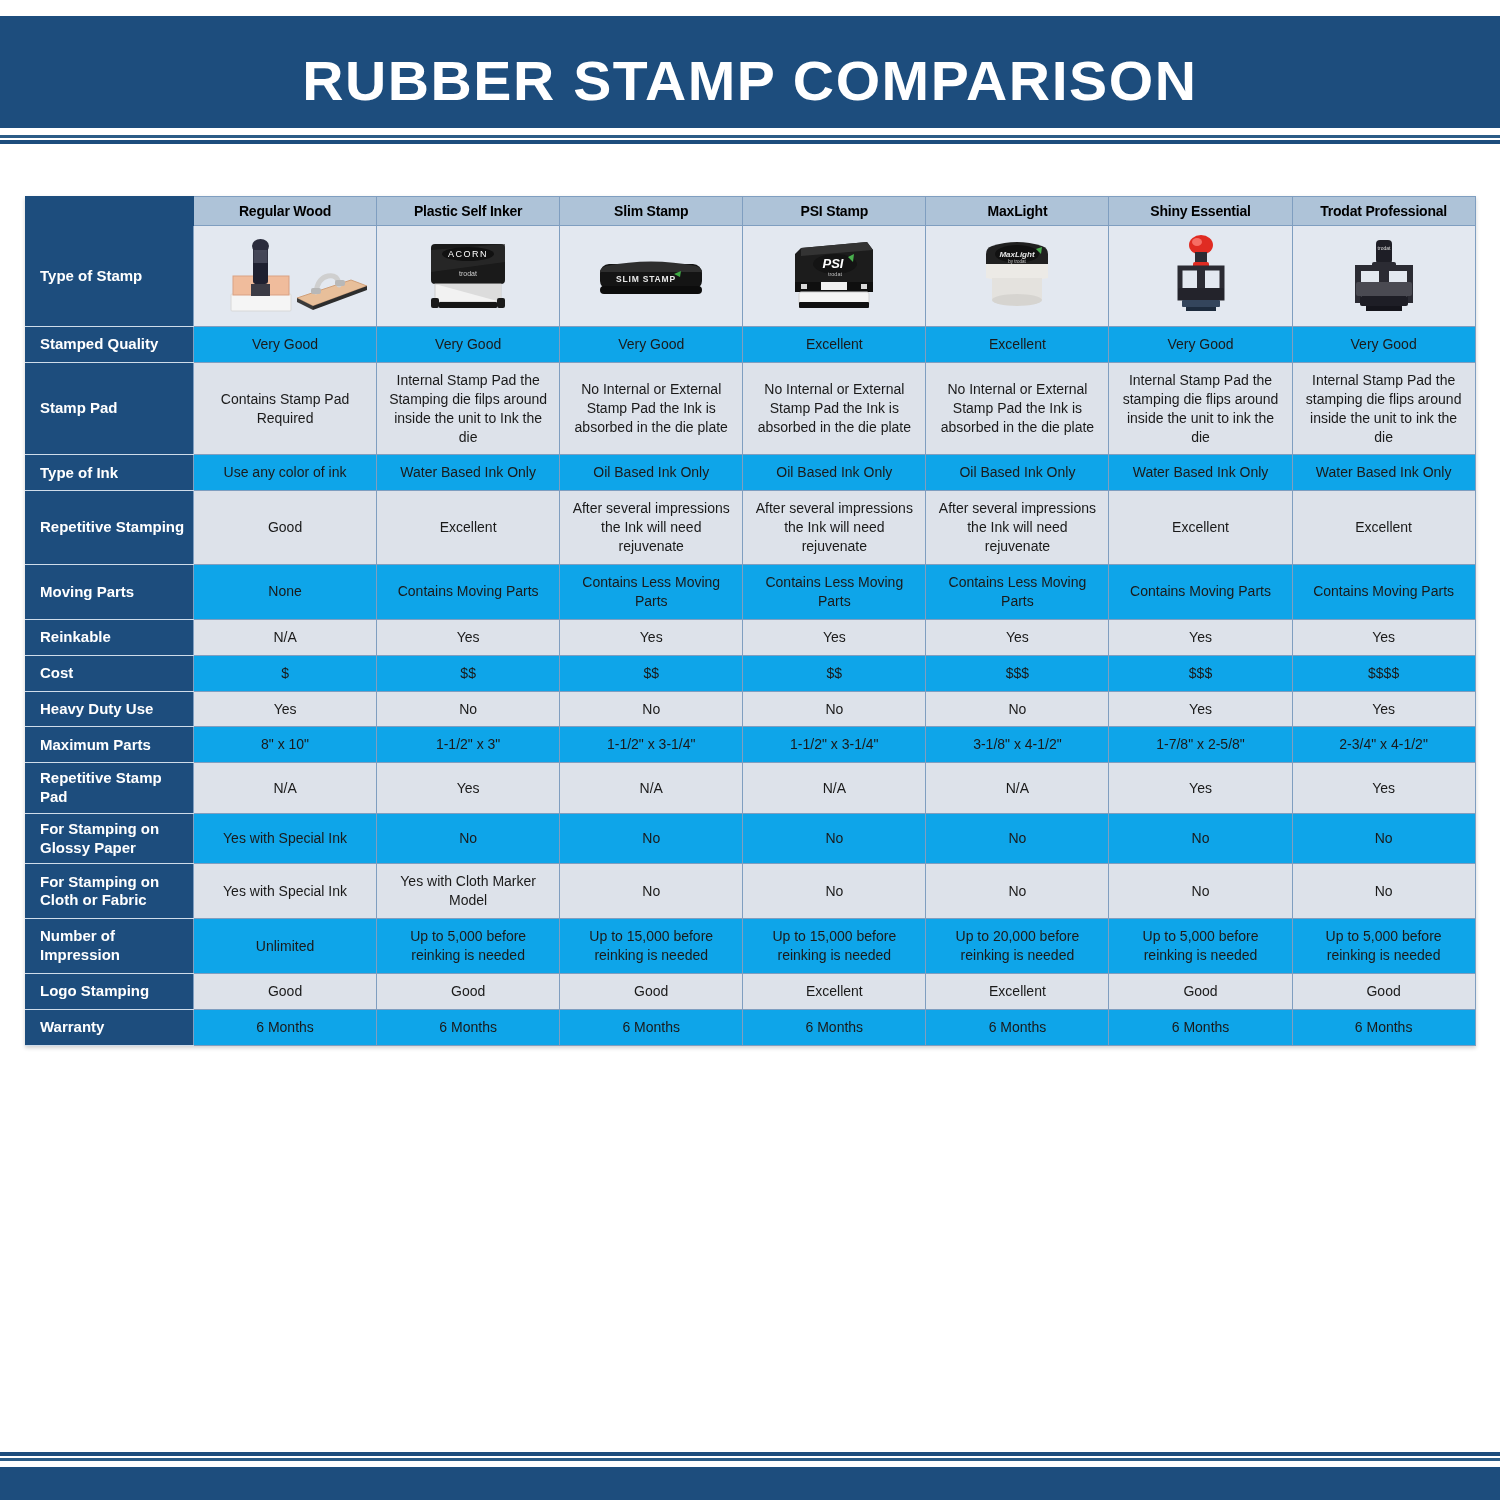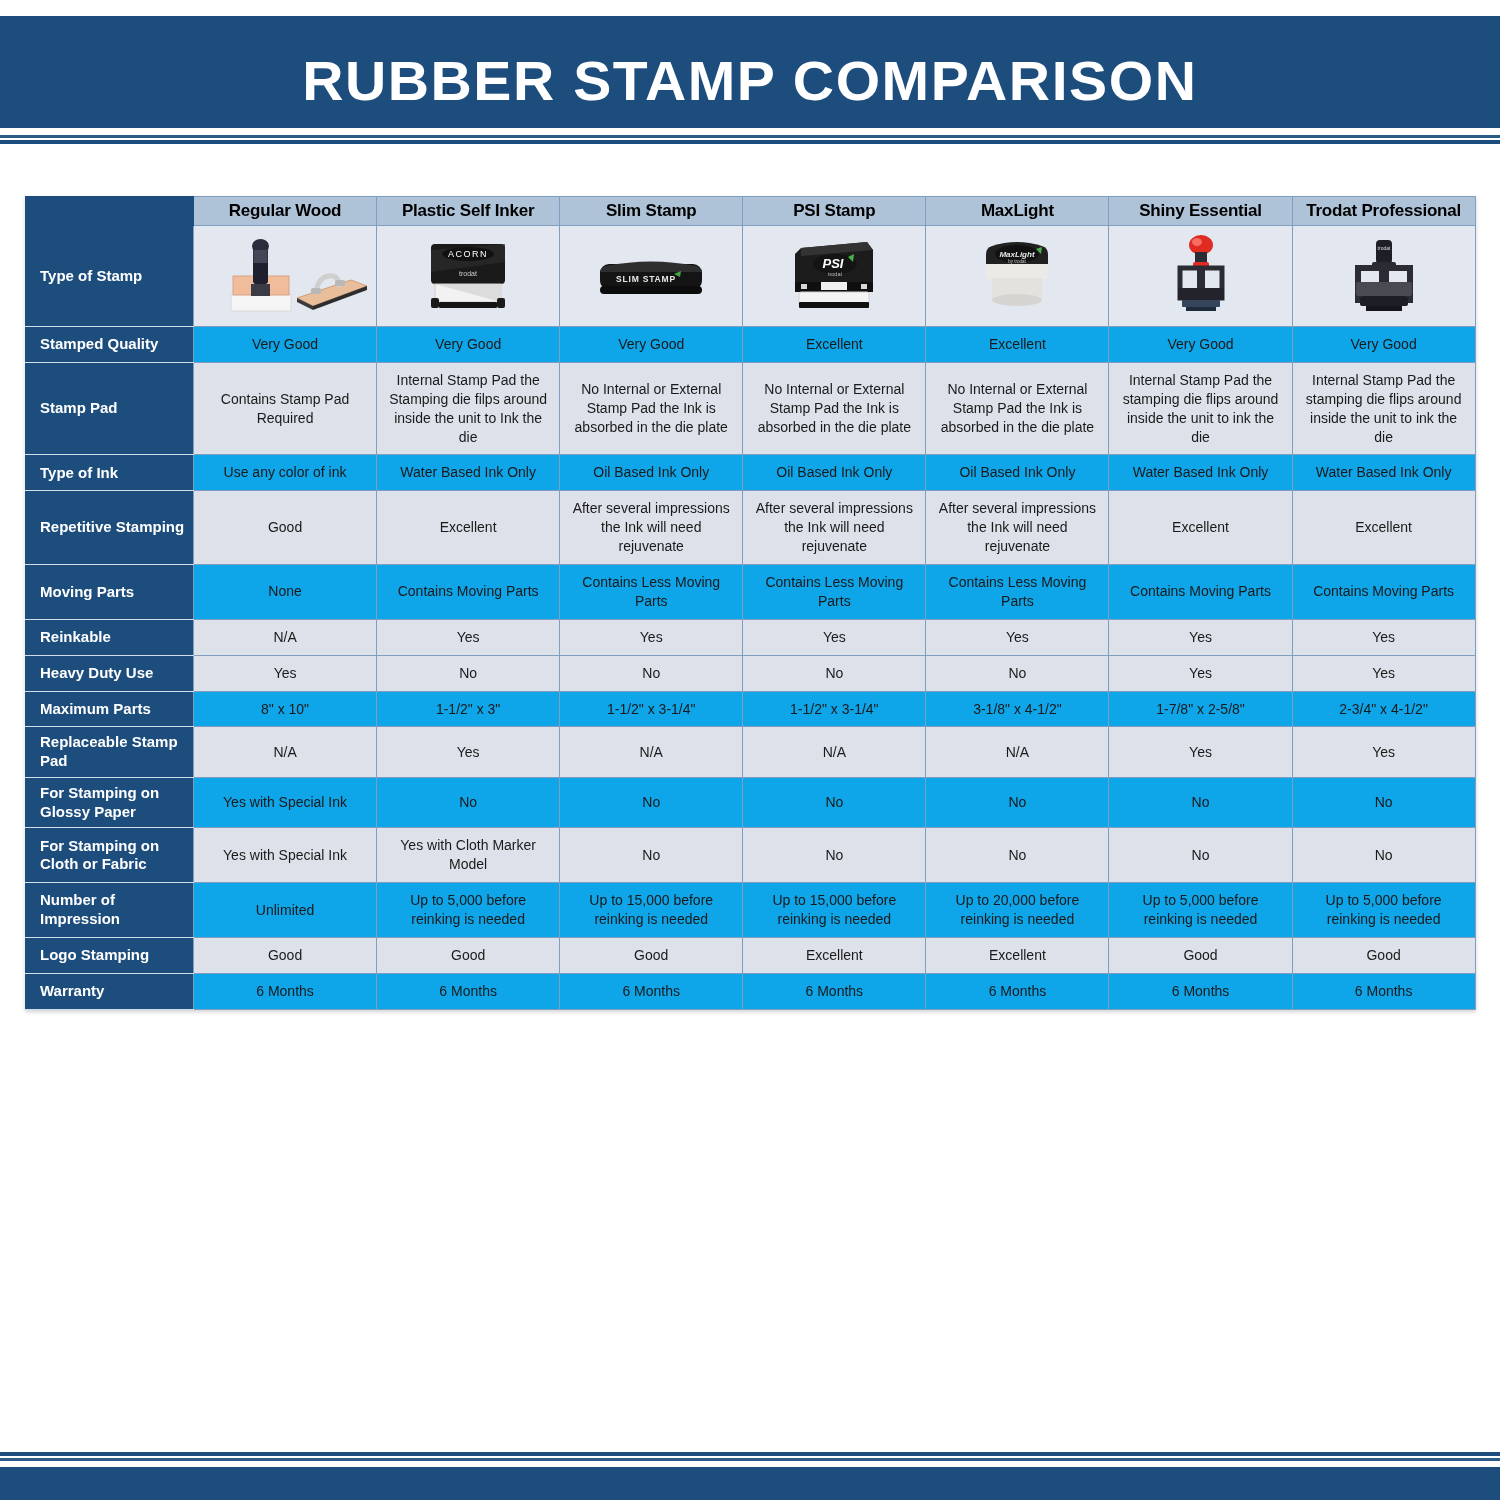--- a/index.html
+++ b/index.html
@@ -86,21 +86,21 @@
   }
 
   
   thead th.corner {
     background: #1d4d7d;
     border: 1px solid #1d4d7d;
   }
   thead th.colhead {
     background: #aec3d8;
     color: #000000;
-    font-size: 17px;
+    font-size: 14px;
     font-weight: bold;
     height: 28px;
     text-align: center;
     letter-spacing: -0.2px;
     white-space: nowrap;
   }
 
   
   td.rowlabel {
     background: #1d4d7d;
@@ -359,20 +359,30 @@
           <td class="rowlabel">Reinkable</td>
           <td class="cell">N/A</td>
           <td class="cell">Yes</td>
           <td class="cell">Yes</td>
           <td class="cell">Yes</td>
           <td class="cell">Yes</td>
           <td class="cell">Yes</td>
           <td class="cell">Yes</td>
         </tr>
 
+        <tr class="plain">
+          <td class="rowlabel">Cost</td>
+          <td class="cell">$</td>
+          <td class="cell">$$</td>
+          <td class="cell">$$</td>
+          <td class="cell">$$</td>
+          <td class="cell">$$$</td>
+          <td class="cell">$$$</td>
+          <td class="cell">$$$$</td>
+        </tr>
 
         <tr class="shade">
           <td class="rowlabel">Heavy Duty Use</td>
           <td class="cell">Yes</td>
           <td class="cell">No</td>
           <td class="cell">No</td>
           <td class="cell">No</td>
           <td class="cell">No</td>
           <td class="cell">Yes</td>
           <td class="cell">Yes</td>
@@ -383,21 +393,21 @@
           <td class="cell">8" x 10"</td>
           <td class="cell">1-1/2" x 3"</td>
           <td class="cell">1-1/2" x 3-1/4"</td>
           <td class="cell">1-1/2" x 3-1/4"</td>
           <td class="cell">3-1/8" x 4-1/2"</td>
           <td class="cell">1-7/8" x 2-5/8"</td>
           <td class="cell">2-3/4" x 4-1/2"</td>
         </tr>
 
         <tr class="shade">
-          <td class="rowlabel">Replaceable Stamp Pad</td>
+          <td class="rowlabel">Repetitive Stamp Pad</td>
           <td class="cell">N/A</td>
           <td class="cell">Yes</td>
           <td class="cell">N/A</td>
           <td class="cell">N/A</td>
           <td class="cell">N/A</td>
           <td class="cell">Yes</td>
           <td class="cell">Yes</td>
         </tr>
 
         <tr class="plain">

